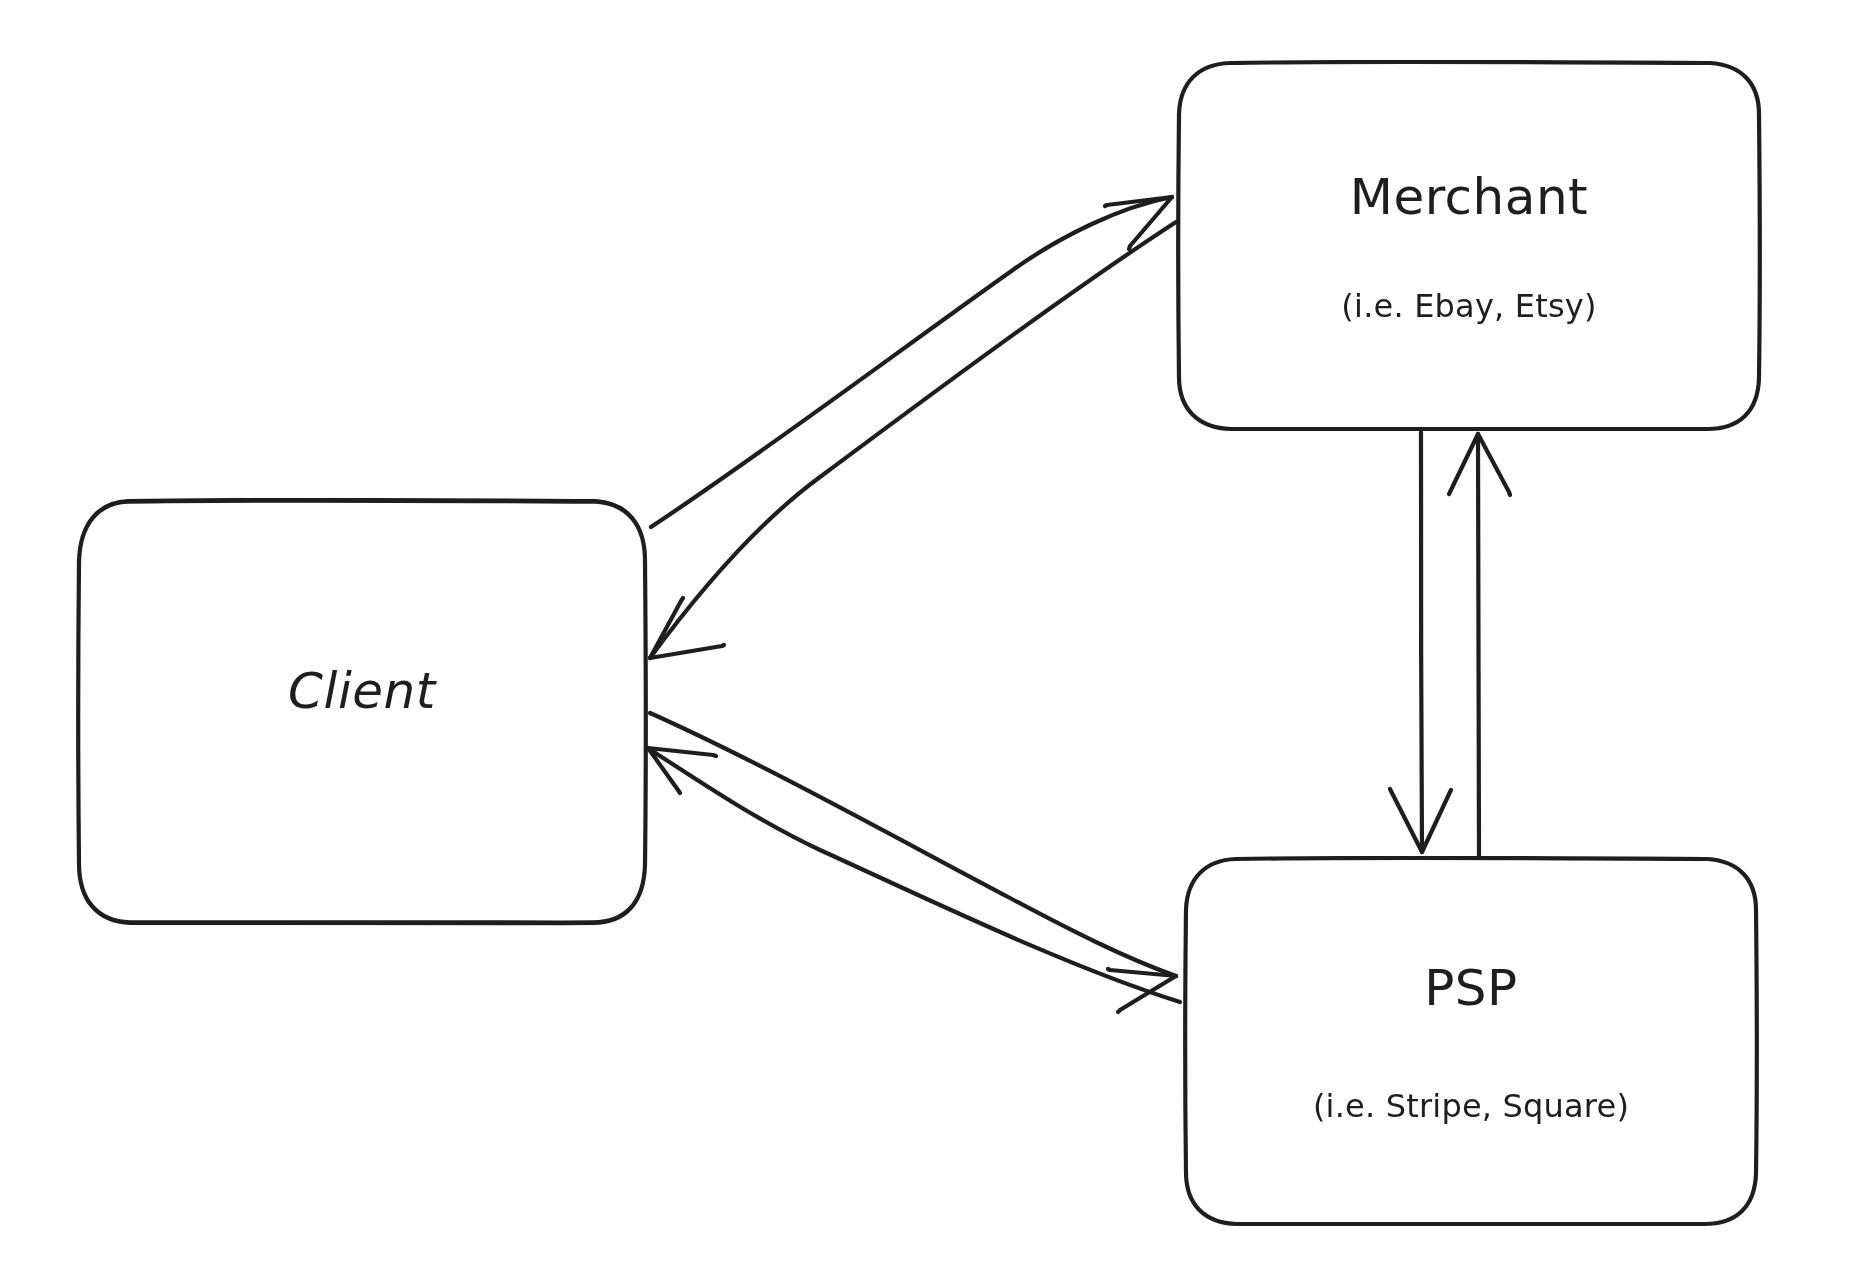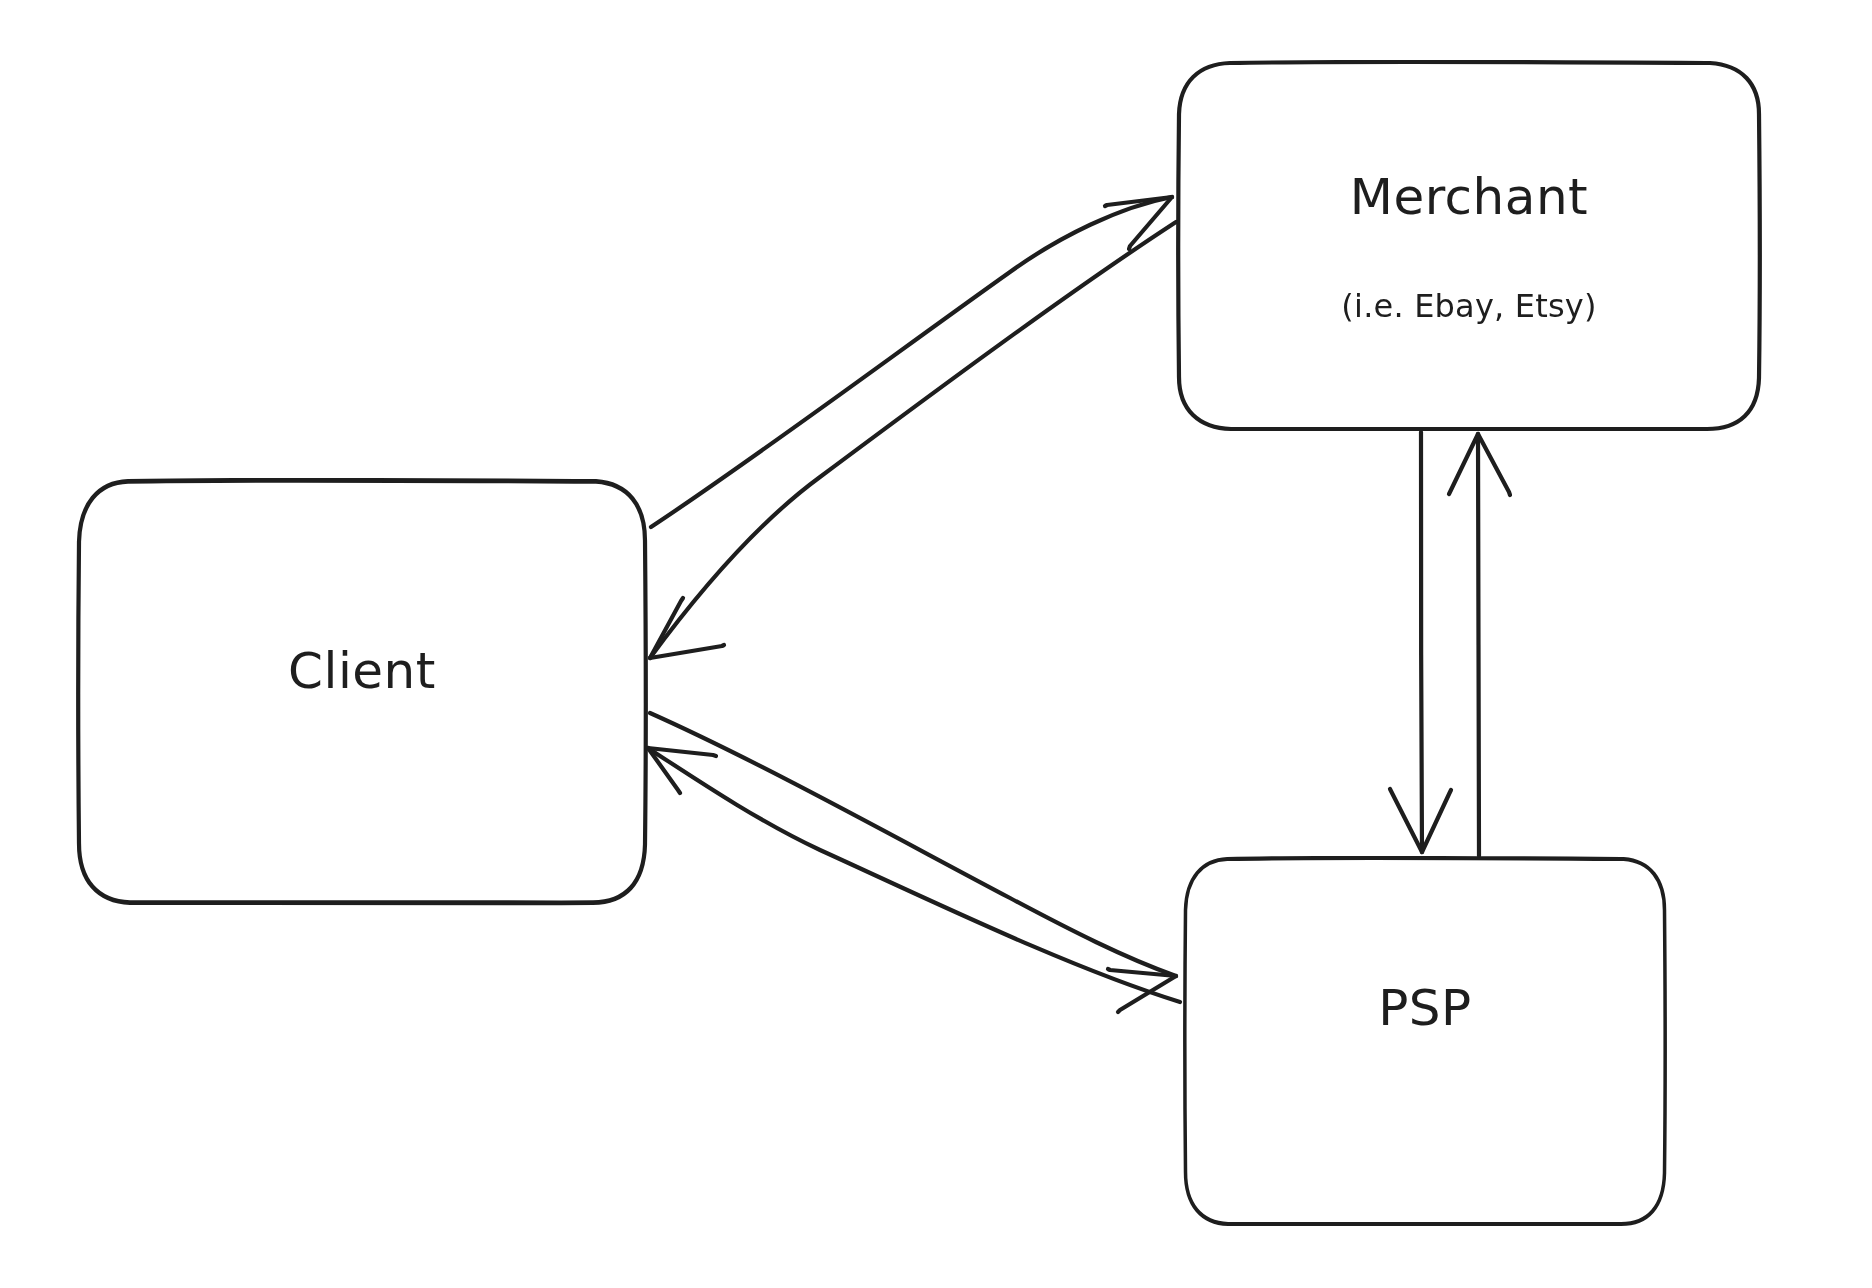--- a/index.html
+++ b/index.html
@@ -57,23 +57,23 @@
     font-weight: 400;
     letter-spacing: 0.5px;
     margin-bottom: 46px;
   }
   .node-subtitle {
     font-size: 32px;
     font-weight: 400;
     letter-spacing: 0.2px;
   }
   
-  #node-client   { left: 76px;   top: 478px;  width: 572px; height: 428px; }
+  #node-client   { left: 76px;   top: 498px;  width: 572px; height: 428px; font-style: italic; }
   #node-merchant { left: 1176px; top: 60px;   width: 586px; height: 372px; }
-  #node-psp      { left: 1183px; top: 856px;  width: 484px; height: 371px; }
+  #node-psp      { left: 1183px; top: 856px;  width: 576px; height: 371px; }
 
   #node-merchant .node-title { margin-bottom: 58px; }
   #node-psp .node-title { margin-bottom: 66px; }
   #node-client .node-title { margin-bottom: 42px; }
 </style>
 </head>
 <body>
 
 <div id="canvas">
 
@@ -146,16 +146,17 @@
 
   <div class="node" id="node-psp">
     <svg class="node-shape" viewBox="0 0 580 371" preserveAspectRatio="none">
       <path d="M 53 3 C 165 1 345 2 528 3 C 560 5 577 24 577 54
                C 578 146 578 246 577 317 C 576 351 557 368 525 368
                C 355 369 185 369 54 368 C 22 367 3 349 3 316
                C 2 237 2 137 3 54 C 4 22 23 4 53 3 Z" fill="#ffffff" stroke="#1e1e1e" stroke-width="4.2" stroke-linecap="round" stroke-linejoin="round"></path>
     </svg>
     <div class="node-text">
       <div class="node-title">PSP</div>
+      <div class="node-subtitle">(i.e. Stripe, Square)</div>
     </div>
   </div>
 
 </div>
 
 </body></html>

